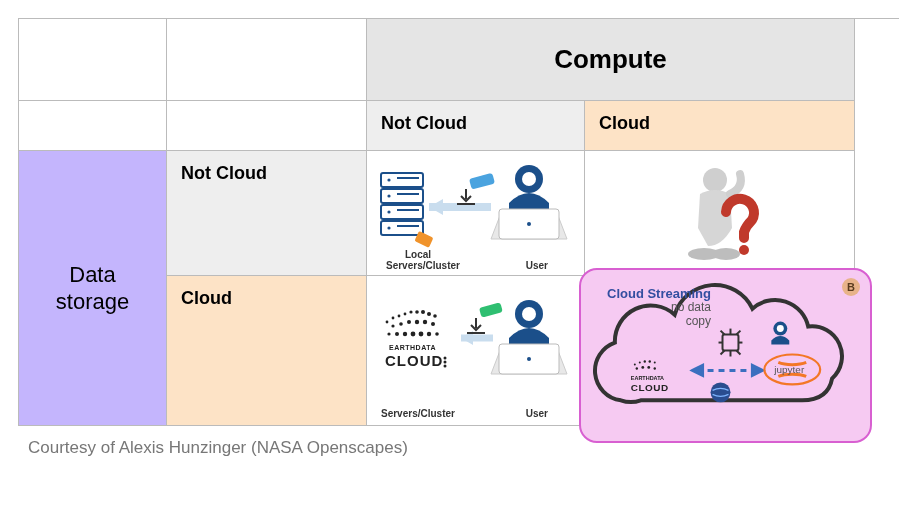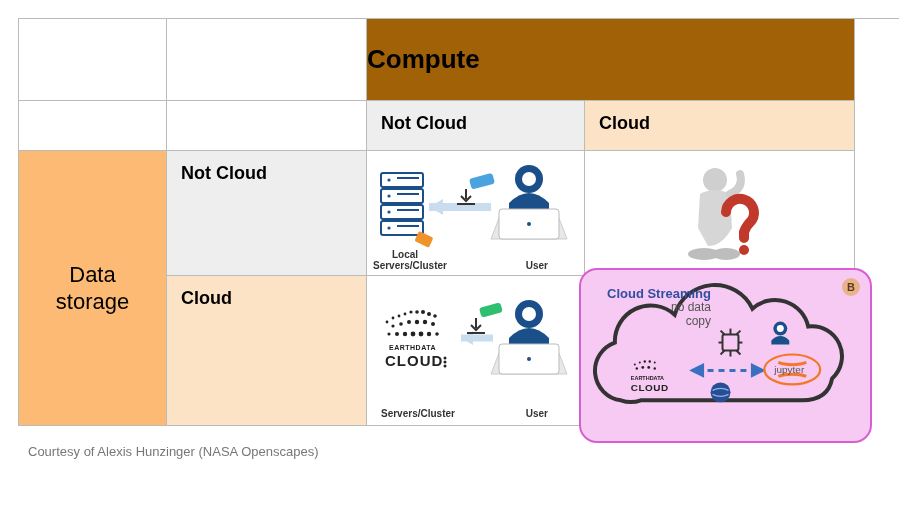--- a/index.html
+++ b/index.html
@@ -17,43 +17,43 @@
     border-top: 1px solid #bbb;
     border-left: 1px solid #bbb;
   }
   .cell {
     border-right: 1px solid #bbb;
     border-bottom: 1px solid #bbb;
     position: relative;
   }
   .compute-header {
     grid-column: 3 / span 2;
-    background: #a16207;
+    background: #e5e5e5;
     display: flex;
     align-items: center;
-    justify-content: flex-start;
+    justify-content: center;
     font-size: 26px;
     font-weight: 700;
     color: #000;
   }
   .notcloud-col {
     background: #eee;
     font-weight: 700;
     font-size: 18px;
     padding: 12px 14px;
   }
   .cloud-col {
     background: #fde3c6;
     font-weight: 700;
     font-size: 18px;
     padding: 12px 14px;
   }
   .data-storage {
     grid-row: 3 / span 2;
-    background: #fdba74;
+    background: #c4b5fd;
     display: flex;
     align-items: center;
     justify-content: center;
     font-size: 22px;
     font-weight: 400;
     text-align: center;
     color: #000;
     line-height: 1.25;
   }
   .notcloud-row {
@@ -74,24 +74,24 @@
     display: flex; align-items: center; justify-content: center;
   }
   .caption {
     position: absolute;
     font-size: 10px;
     font-weight: 700;
     color: #333;
     text-align: center;
   }
   .attribution {
-    margin-top: 18px;
+    margin-top: 12px;
     margin-left: 10px;
     color: #777;
-    font-size: 13px;
+    font-size: 17px;
   }
   .cloud-box {
     text-align: right;
   }
   .cloud-box .title { color:#334ea0; font-weight:700; font-size:13px; }
   .cloud-box .sub  { color:#555; font-size:12px; line-height:1.15; }
 </style>
 </head>
 <body>
 
@@ -160,21 +160,21 @@
         <g transform="translate(128,8)">
           <circle cx="30" cy="18" r="14" fill="#1b4f8a"></circle>
           <circle cx="30" cy="18" r="7" fill="#fff"></circle>
           <path d="M10 42 Q30 22 50 42 L50 52 L10 52 Z" fill="#1b4f8a"></path>
           <path d="M2 52 L58 52 L68 78 L-8 78 Z" fill="#e8e8e8" stroke="#ccc"></path>
           <rect x="0" y="48" width="60" height="30" rx="3" fill="#fff" stroke="#bbb"></rect>
           <circle cx="30" cy="63" r="2" fill="#1b4f8a"></circle>
         </g>
       </svg>
     </div>
-    <div class="caption" style="left:6px; bottom:4px; width:64px; white-space:pre-line">Local
+    <div class="caption" style="left:19px; bottom:4px; width:64px; white-space:pre-line">Local
 Servers/Cluster</div>
     <div class="caption" style="right:36px; bottom:4px;">User</div>
   </div>
 
   <div class="cell content-cell">
     <div class="drawing">
       <svg width="120" height="110" viewBox="0 0 120 110">
 
         <circle cx="55" cy="22" r="12" fill="#cfcfcf"></circle>
         <path d="M40 36 Q55 28 70 36 L72 70 Q62 88 48 88 L38 70 Z" fill="#d6d6d6"></path>

